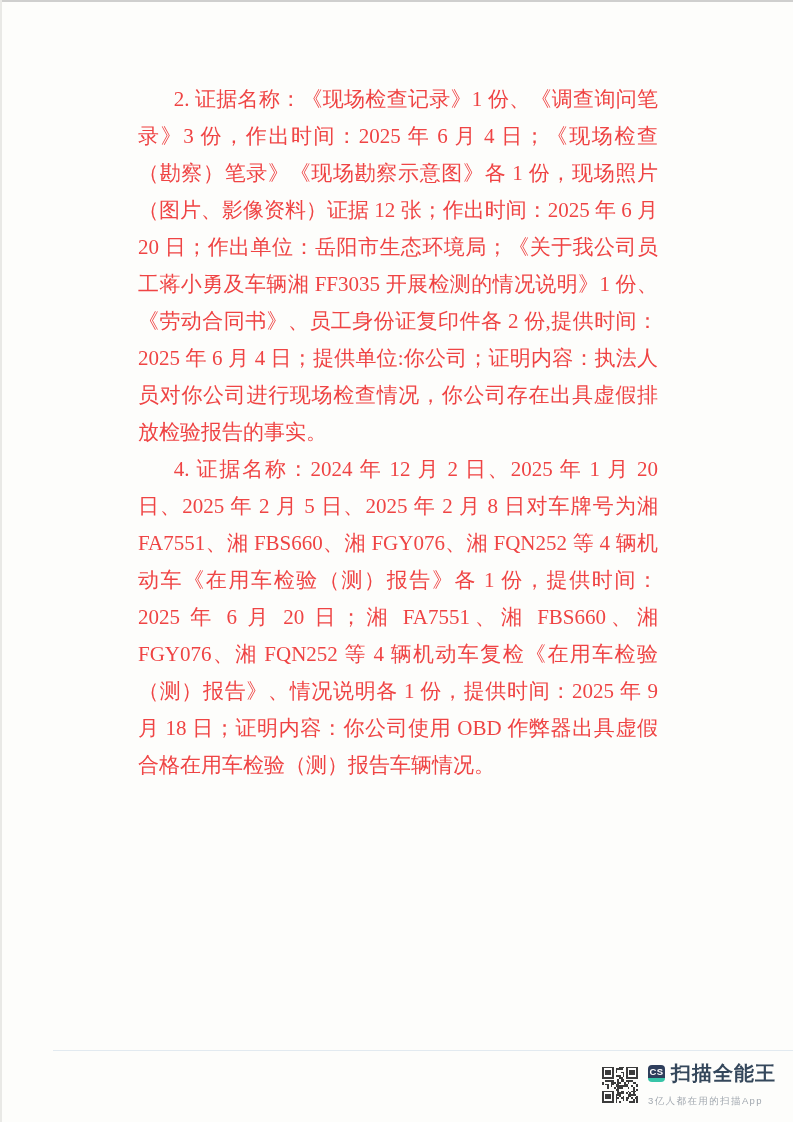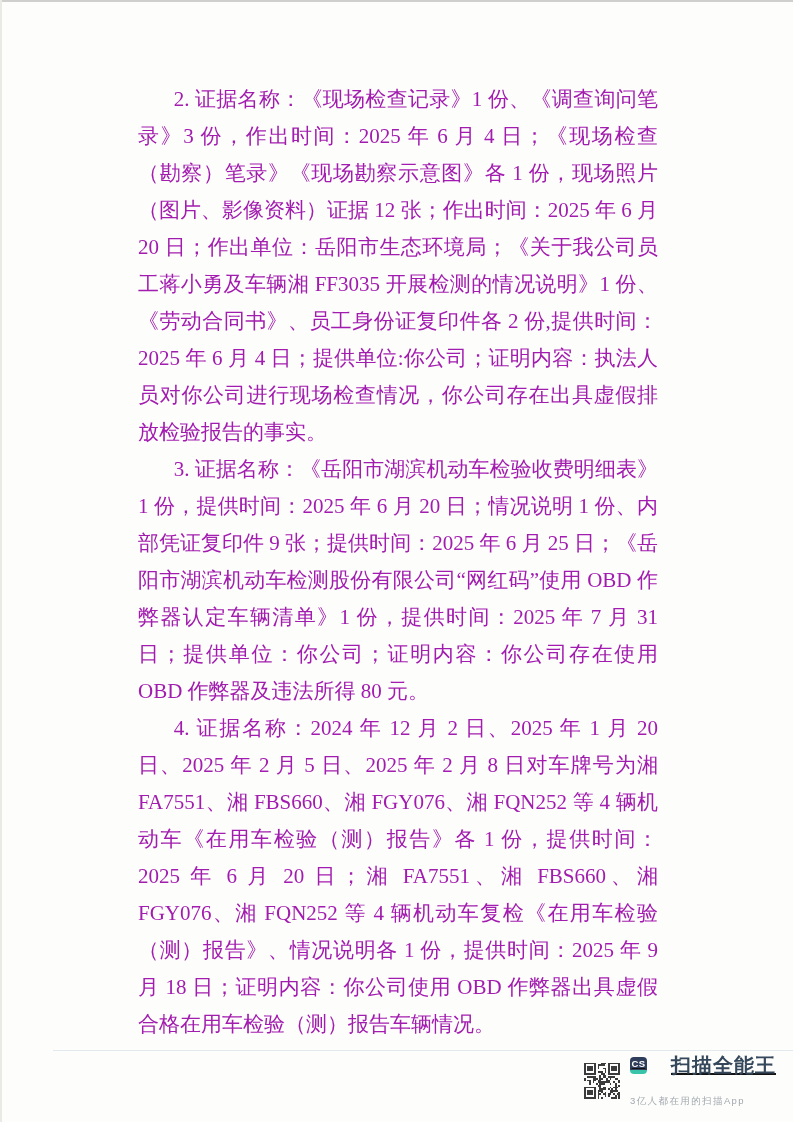--- a/index.html
+++ b/index.html
@@ -33,21 +33,21 @@
     top: 1050px; left: 53px; right: 0;
     height: 1px;
     background: #e2eaf0;
   }
   
   .doc-text {
     position: absolute;
     left: 138px;
     top: 81px;
     width: 520px;
-    color: #a21caf;
+    color: #ef4444;
     font-family: "Liberation Serif", "DejaVu Serif", serif;
     font-size: 21px;
     line-height: 37px;
     text-align: justify;
     text-justify: inter-character;
   }
   .doc-text p {
     margin: 0;
     text-indent: 1.7em;
   }
@@ -66,22 +66,21 @@
     height: 37px;
     display: block;
   }
   .brand-col {
     display: flex;
     flex-direction: column;
   }
   .brand-row {
     display: flex;
     align-items: center;
-    gap: 24px;
-    text-decoration: underline;
+    gap: 6px;
   }
   .cs-badge {
     width: 17px;
     height: 17px;
     border-radius: 4px;
     background: linear-gradient(#1d2e4e 76%, #27c0a1 76%);
     color: #ffffff;
     font-size: 9.5px;
     font-weight: bold;
     display: flex;
@@ -91,37 +90,36 @@
     letter-spacing: 0.3px;
   }
   .app-name {
     font-size: 20px;
     font-weight: bold;
     color: #24384e;
     letter-spacing: 1px;
     white-space: nowrap;
   }
   .tagline {
-    margin-top: 16px;
+    margin-top: 8px;
     font-size: 9.5px;
     color: #9aa1a9;
     letter-spacing: 1.4px;
     white-space: nowrap;
   }
 </style>
 </head>
 <body>
 
 <div class="scan-top-edge"></div>
 <div class="scan-left-edge"></div>
 <div class="scan-bottom-rule"></div>
 
 <div class="doc-text">
   <p>2. 证据名称：《现场检查记录》1 份、《调查询问笔录》3 份，作出时间：2025 年 6 月 4 日；《现场检查（勘察）笔录》《现场勘察示意图》各 1 份，现场照片（图片、影像资料）证据 12 张；作出时间：2025 年 6 月 20 日；作出单位：岳阳市生态环境局；《关于我公司员工蒋小勇及车辆湘 FF3035 开展检测的情况说明》1 份、《劳动合同书》、员工身份证复印件各 2 份,提供时间：2025 年 6 月 4 日；提供单位:你公司；证明内容：执法人员对你公司进行现场检查情况，你公司存在出具虚假排放检验报告的事实。</p>
-  <p>3. 证据名称：《岳阳市湖滨机动车检验收费明细表》1 份，提供时间：2025 年 6 月 20 日；情况说明 1 份、内部凭证复印件 9 张；提供时间：2025 年 6 月 25 日；《岳阳市湖滨机动车检测股份有限公司“网红码”使用 OBD 作弊器认定车辆清单》1 份，提供时间：2025 年 7 月 31 日；提供单位：你公司；证明内容：你公司存在使用 OBD 作弊器及违法所得 80 元。</p>
   <p>4. 证据名称：2024 年 12 月 2 日、2025 年 1 月 20 日、2025 年 2 月 5 日、2025 年 2 月 8 日对车牌号为湘 FA7551、湘 FBS660、湘 FGY076、湘 FQN252 等 4 辆机动车《在用车检验（测）报告》各 1 份，提供时间：2025 年 6 月 20 日；湘 FA7551、湘 FBS660、湘 FGY076、湘 FQN252 等 4 辆机动车复检《在用车检验（测）报告》、情况说明各 1 份，提供时间：2025 年 9 月 18 日；证明内容：你公司使用 OBD 作弊器出具虚假合格在用车检验（测）报告车辆情况。</p>
 </div>
 
 <div class="watermark">
   <span>
     <svg class="qr" id="qr-svg" viewBox="0 0 21 21" shape-rendering="crispEdges" xmlns="http://www.w3.org/2000/svg">
         <g fill="#2b2b2b">
           <rect x="0" y="0" width="7" height="7"></rect>
           <rect x="1" y="1" width="5" height="5" fill="#ffffff"></rect>
           <rect x="2" y="2" width="3" height="3"></rect>

